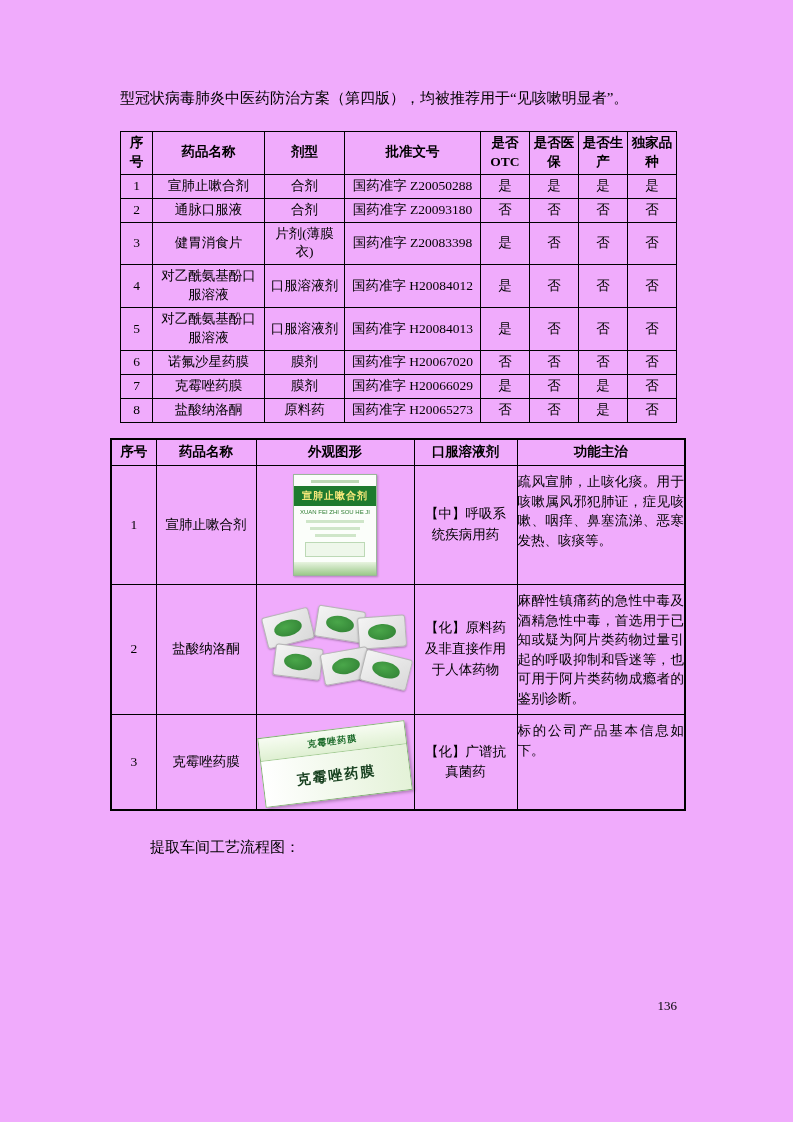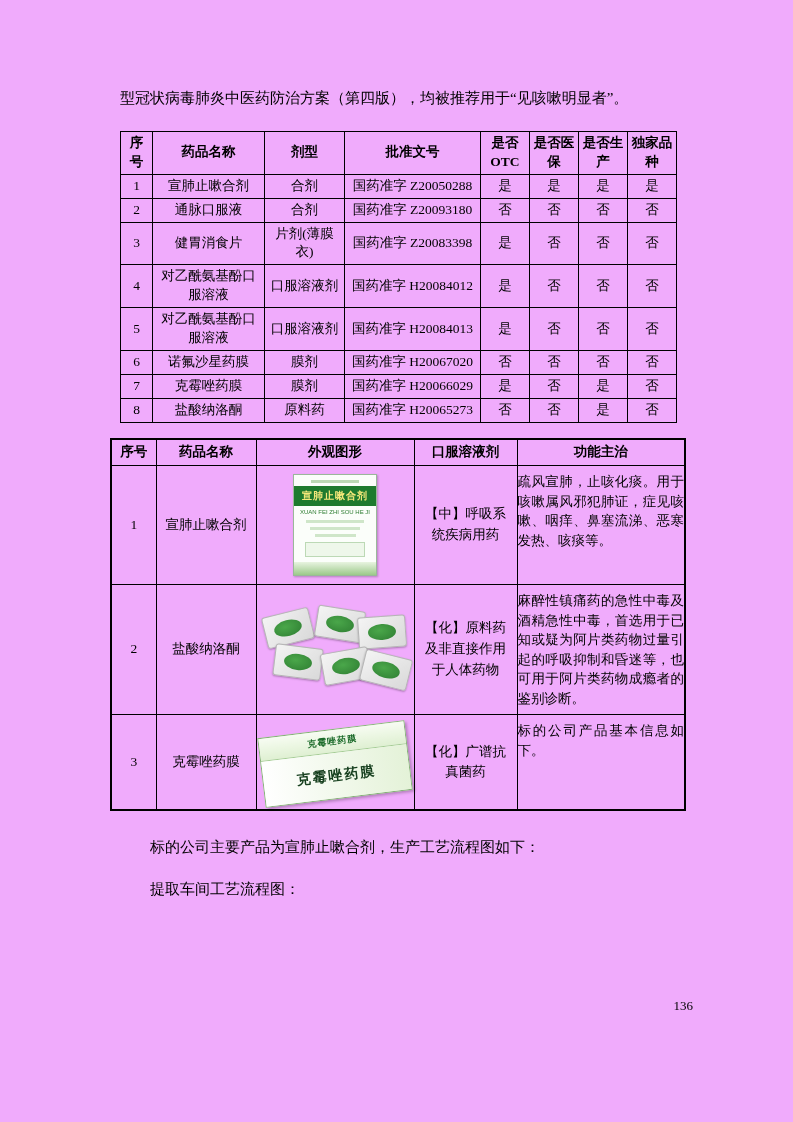--- a/index.html
+++ b/index.html
@@ -111,21 +111,21 @@
   }
   .box-front {
     height: 45px;
     background: linear-gradient(90deg, #ffffff, #e4f2d8);
     display: flex; align-items: center; justify-content: center;
     font-size: 14px; font-weight: bold; color: #17401f; letter-spacing: 2px;
   }
 
   .page-number {
     position: absolute;
-    top: 998px; right: 100px;
+    top: 998px; right: 116px;
     font-size: 13px;
   }
 </style>
 </head>
 <body>
 
 <div class="page">
   <div class="content">
 
     <p class="intro">型冠状病毒肺炎中医药防治方案（第四版），均被推荐用于“见咳嗽明显者”。</p>
@@ -306,20 +306,19 @@
             </div>
           </td>
           <td class="cat">【化】广谱抗真菌药</td>
           <td class="just">标的公司产品基本信息如下。</td>
         </tr>
 
       </tbody>
     </table>
 
 
-    <p class="p3 indent">标的公司主要产品为宣肺止嗽合剂，生产工艺流程图如下：</p>
 
     <p class="indent">提取车间工艺流程图：</p>
 
   </div>
 
   <div class="page-number">136</div>
 </div>
 
 </body></html>

